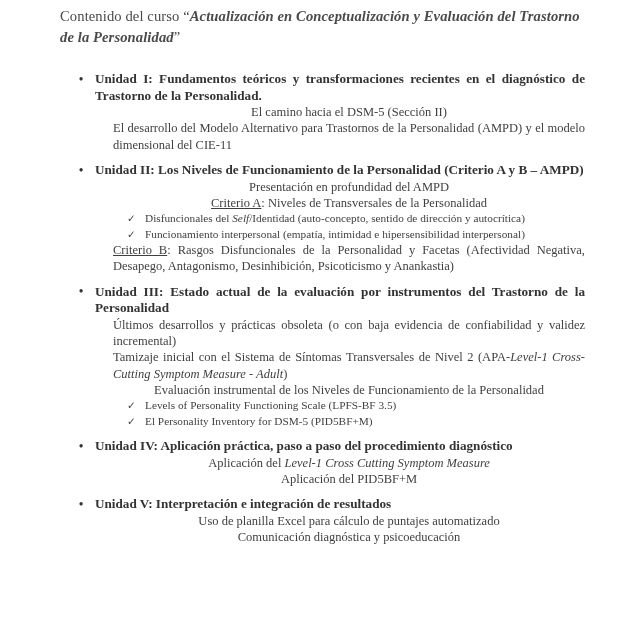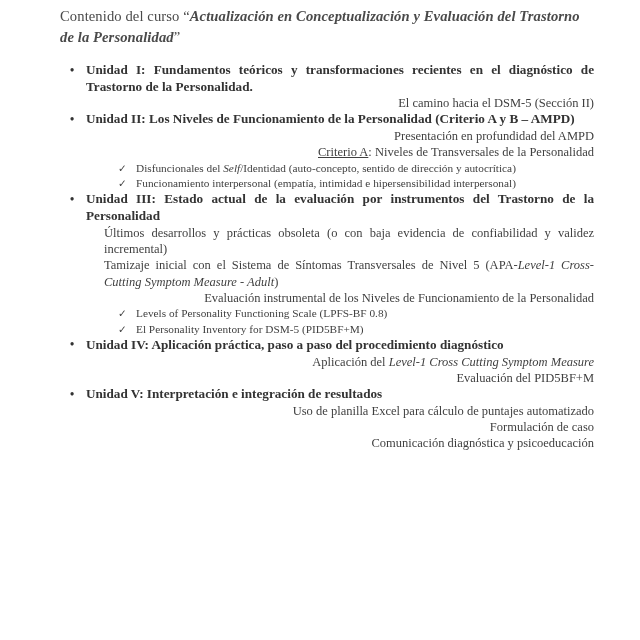--- a/index.html
+++ b/index.html
@@ -43,21 +43,21 @@
 
   
   .outline {
     position: absolute;
     left: 62px;
     top: 62px;
     width: 532px;
   }
 
   .unit {
-    margin: 0;
+    margin: 9px;
     padding: 0;
   }
 
   .unit-head {
     position: relative;
     padding-left: 24px;
     font-weight: bold;
     font-size: 13.2px;
     line-height: 16.6px;
     text-align: justify;
@@ -75,21 +75,21 @@
   }
 
   .sub {
     padding-left: 42px;
     font-size: 12.5px;
     line-height: 16.3px;
     color: #3f3f3f;
     text-align: justify;
     text-justify: inter-word;
   }
-  .sub.nojust { text-align: right; }
+  .sub.nojust { text-align: center; }
 
   .check {
     position: relative;
     padding-left: 74px;
     font-size: 11.3px;
     line-height: 15.4px;
     color: #3f3f3f;
   }
   .check::before {
     content: "\2713";
@@ -119,49 +119,50 @@
 
   <div class="doc-title">
     <span>Contenido del curso “</span><span class="em">Actualización en Conceptualización y Evaluación del Trastorno de la Personalidad</span><span>”</span>
   </div>
 
   <div class="outline">
 
     <div class="unit">
       <div class="unit-head">Unidad I: Fundamentos teóricos y transformaciones recientes en el diagnóstico de Trastorno de la Personalidad.</div>
       <div class="sub nojust">El camino hacia el DSM-5 (Sección II)</div>
+      <div class="sub">El desarrollo del Modelo Alternativo para Trastornos de la Personalidad (AMPD) y el modelo dimensional del CIE-11</div>
     </div>
 
     <div class="unit">
       <div class="unit-head">Unidad II: Los Niveles de Funcionamiento de la Personalidad (Criterio A y B – AMPD)</div>
       <div class="sub nojust">Presentación en profundidad del AMPD</div>
       <div class="sub nojust"><span class="u">Criterio A</span><span>: Niveles de Transversales de la Personalidad</span></div>
       <div class="check"><span>Disfuncionales del </span><span class="it">Self</span><span>/Identidad (auto-concepto, sentido de dirección y autocrítica)</span></div>
       <div class="check">Funcionamiento interpersonal (empatía, intimidad e hipersensibilidad interpersonal)</div>
+      <div class="sub"><span class="u">Criterio B</span><span>: Rasgos Disfuncionales de la Personalidad y Facetas (Afectividad Negativa, Desapego, Antagonismo, Desinhibición, Psicoticismo y Anankastia)</span></div>
     </div>
 
     <div class="unit">
       <div class="unit-head">Unidad III: Estado actual de la evaluación por instrumentos del Trastorno de la Personalidad</div>
       <div class="sub">Últimos desarrollos y prácticas obsoleta (o con baja evidencia de confiabilidad y validez incremental)</div>
-      <div class="sub"><span>Tamizaje inicial con el Sistema de Síntomas Transversales de Nivel 5 (APA-</span><span class="it">Level-1 Cross-Cutting Symptom Measure - Adult</span><span>)</span></div>
+      <div class="sub"><span>Tamizaje inicial con el Sistema de Síntomas Transversales de Nivel 2 (APA-</span><span class="it">Level-1 Cross-Cutting Symptom Measure - Adult</span><span>)</span></div>
       <div class="sub nojust">Evaluación instrumental de los Niveles de Funcionamiento de la Personalidad</div>
-      <div class="check">Levels of Personality Functioning Scale (LPFS-BF 0.8)</div>
+      <div class="check">Levels of Personality Functioning Scale (LPFS-BF 3.5)</div>
       <div class="check">El Personality Inventory for DSM-5 (PID5BF+M)</div>
     </div>
 
     <div class="unit">
       <div class="unit-head">Unidad IV: Aplicación práctica, paso a paso del procedimiento diagnóstico</div>
       <div class="sub nojust"><span>Aplicación del </span><span class="it">Level-1 Cross Cutting Symptom Measure</span></div>
-      <div class="sub nojust">Evaluación del PID5BF+M</div>
+      <div class="sub nojust">Aplicación del PID5BF+M</div>
     </div>
 
     <div class="unit">
       <div class="unit-head">Unidad V: Interpretación e integración de resultados</div>
       <div class="sub nojust">Uso de planilla Excel para cálculo de puntajes automatizado</div>
-      <div class="sub nojust">Formulación de caso</div>
       <div class="sub nojust">Comunicación diagnóstica y psicoeducación</div>
     </div>
 
   </div>
 
   <div class="sig-area">
 
     
     
 

